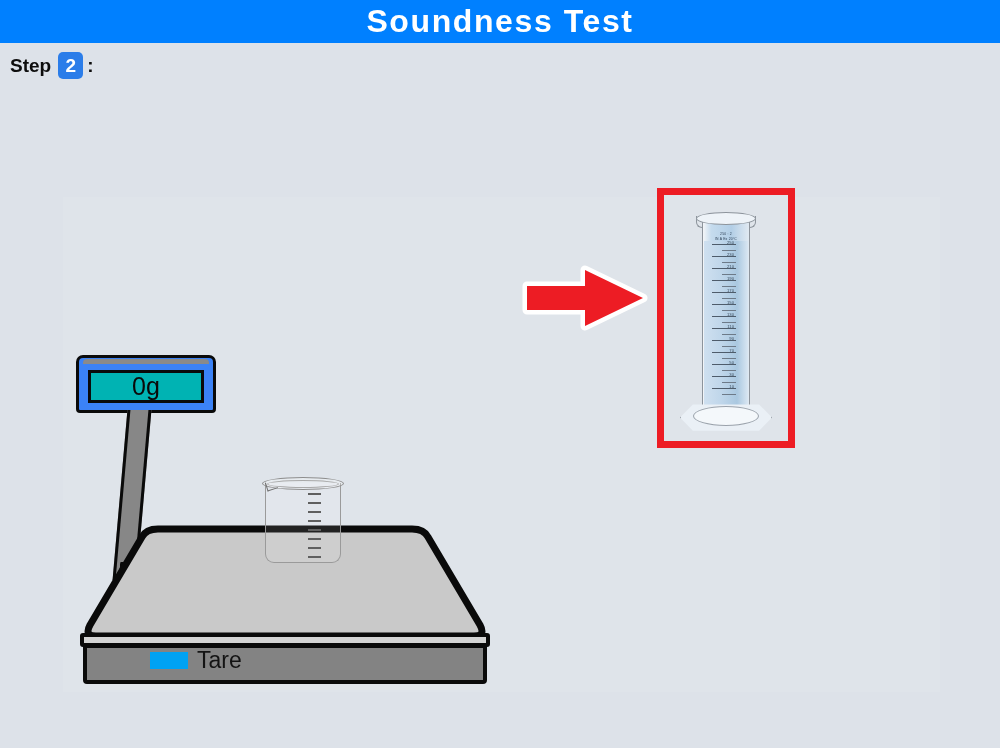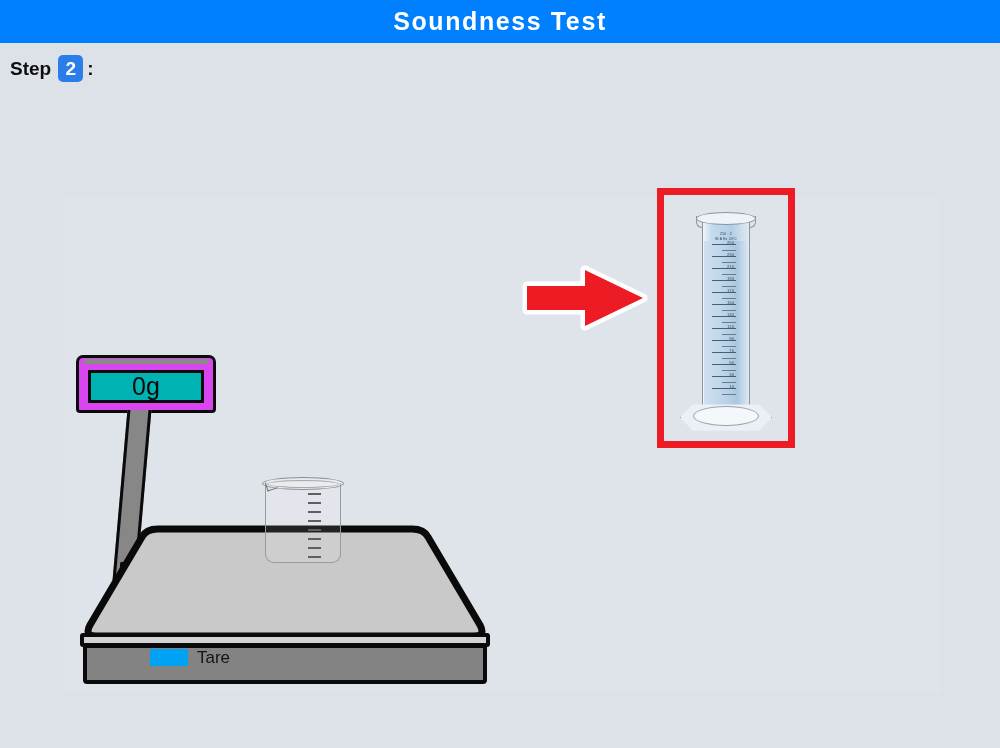--- a/index.html
+++ b/index.html
@@ -21,34 +21,33 @@
     left: 0; top: 0;
     width: 1000px;
     height: 43px;
     background: #0080ff;
     display: flex;
     align-items: center;
     justify-content: center;
   }
   .header-title {
     color: #ffffff;
-    font-size: 25px;
+    font-size: 32px;
     font-weight: bold;
     letter-spacing: 1.6px;
   }
 
   
   .step-row {
     position: absolute;
-    left: 0; top: 43px;
+    left: 0; top: 52px;
     width: 1000px;
     height: 110px;
     display: flex;
     align-items: flex-start;
-    padding-top: 12px;
     box-sizing: border-box;
   }
   .step-label-wrap {
     display: flex;
     align-items: center;
     flex: 0 0 auto;
     padding-left: 10px;
     white-space: nowrap;
   }
   .step-word {
@@ -104,21 +103,21 @@
     height: 340px;
   }
 
   
   .display-head {
     position: absolute;
     left: 6px;
     top: 5px;
     width: 140px;
     height: 58px;
-    background: #d946ef;
+    background: #3b82f6;
     border: 3px solid #0a0a0a;
     border-radius: 7px 7px 4px 4px;
     box-sizing: border-box;
   }
   .display-head-top {
     position: absolute;
     left: 4px; top: 1px;
     width: 126px;
     height: 5px;
     background: #8a8a8a;
@@ -205,21 +204,21 @@
     display: flex;
     align-items: center;
     gap: 9px;
   }
   .tare-led {
     width: 38px;
     height: 17px;
     background: #00a2f3;
   }
   .tare-label {
-    font-size: 17px;
+    font-size: 23px;
     color: #141414;
     line-height: 1;
   }
 
   
   .beaker {
     position: absolute;
     left: 192px;
     top: 125px;
     width: 82px;

